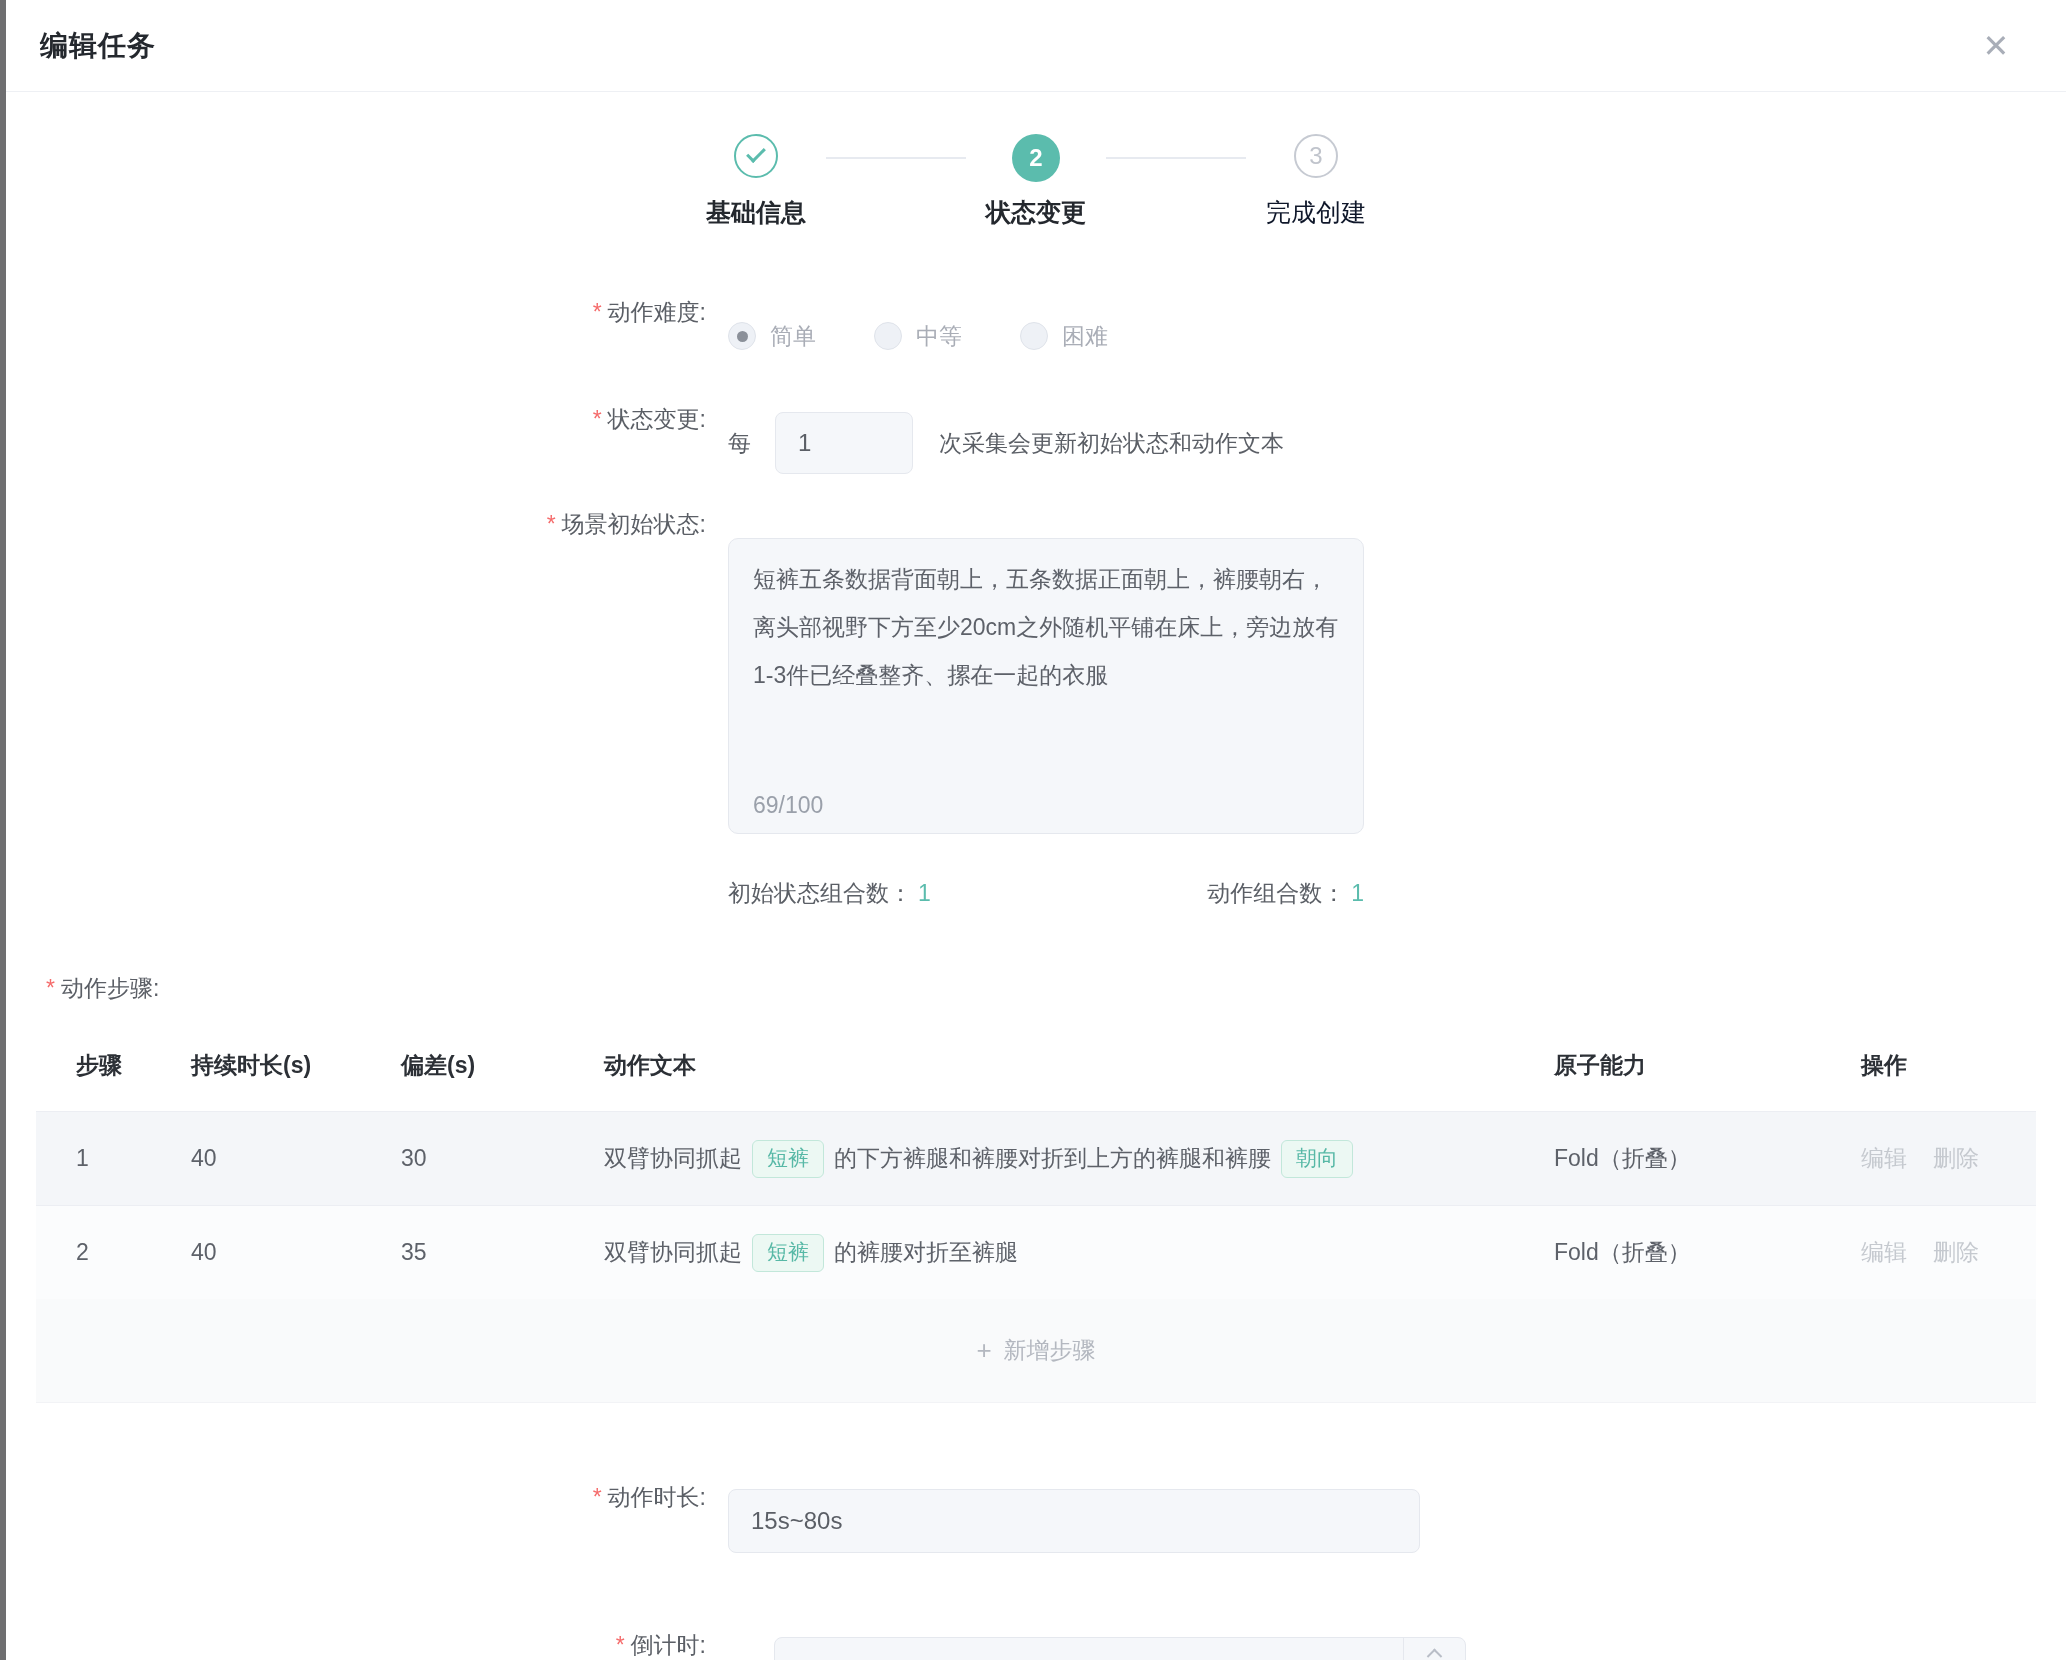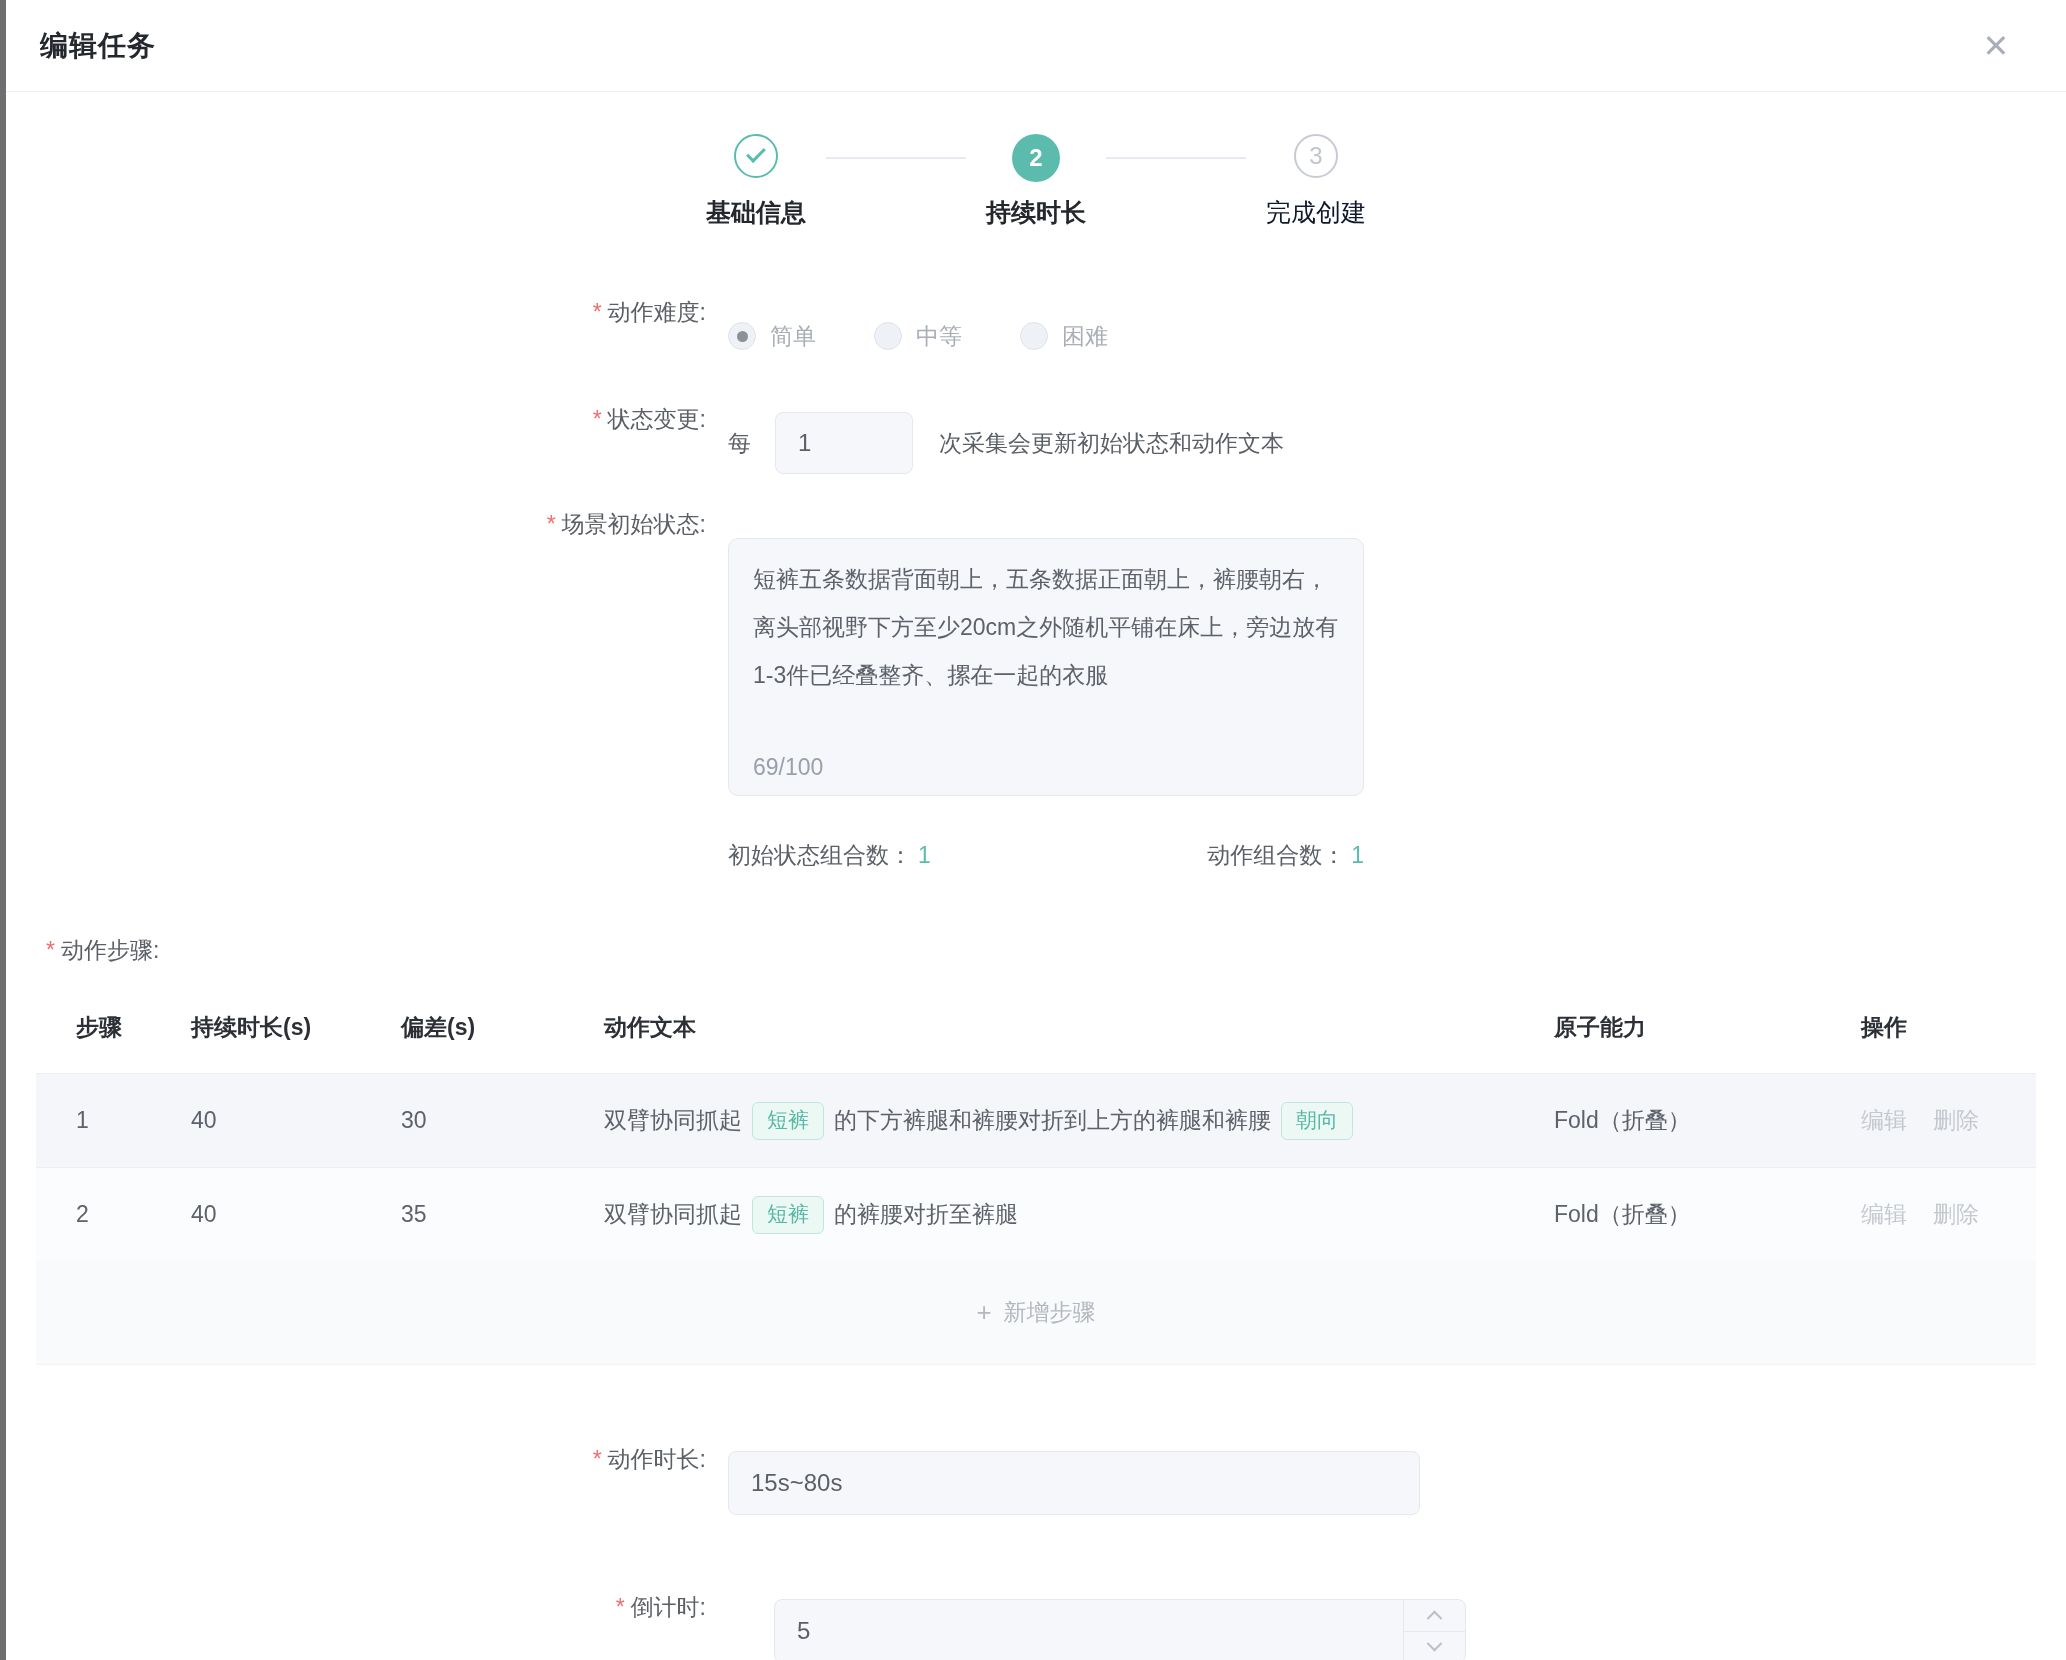--- a/index.html
+++ b/index.html
@@ -80,21 +80,21 @@
   .radio-label { font-size: 23px; color: #a9adb6; }
   
   .mini-input {
     width: 138px; height: 62px; background: #f5f7fa; border: 1px solid #e5e8ee;
     border-radius: 8px; font-size: 24px; color: #5b5f66;
     display: flex; align-items: center; padding-left: 22px;
   }
   .after-text { font-size: 23px; color: #5b5f66; margin-left: 26px; }
   .prefix-text { font-size: 23px; color: #5b5f66; margin-right: 24px; }
   .textarea-box {
-    position: relative; width: 636px; height: 258px;
+    position: relative; width: 636px; height: 296px;
     background: #f5f7fa; border: 1px solid #e5e8ee; border-radius: 10px;
     padding: 16px 24px 54px 24px;
   }
   .textarea-text { font-size: 23px; line-height: 48px; color: #5d6169; }
   .textarea-counter {
     position: absolute; left: 24px; bottom: 14px; font-size: 23px; color: #9aa0aa;
   }
   
   .combos-row {
     margin-top: 44px; margin-left: 722px; width: 636px;
@@ -174,21 +174,21 @@
   <div class="stepper">
     <div class="step done">
       <div class="step-circle">
           <span class="check-mark"></span>
         </div>
       <div class="step-label">基础信息</div>
     </div>
     <div class="step-line"></div>
     <div class="step active">
       <div class="step-circle">2</div>
-      <div class="step-label">持续时长</div>
+      <div class="step-label">状态变更</div>
     </div>
     <div class="step-line"></div>
     <div class="step pending">
       <div class="step-circle">3</div>
       <div class="step-label">完成创建</div>
     </div>
   </div>
 
   <div class="form-row row-difficulty">
     <div class="form-label"><span class="req">*</span><span>动作难度:</span></div>

